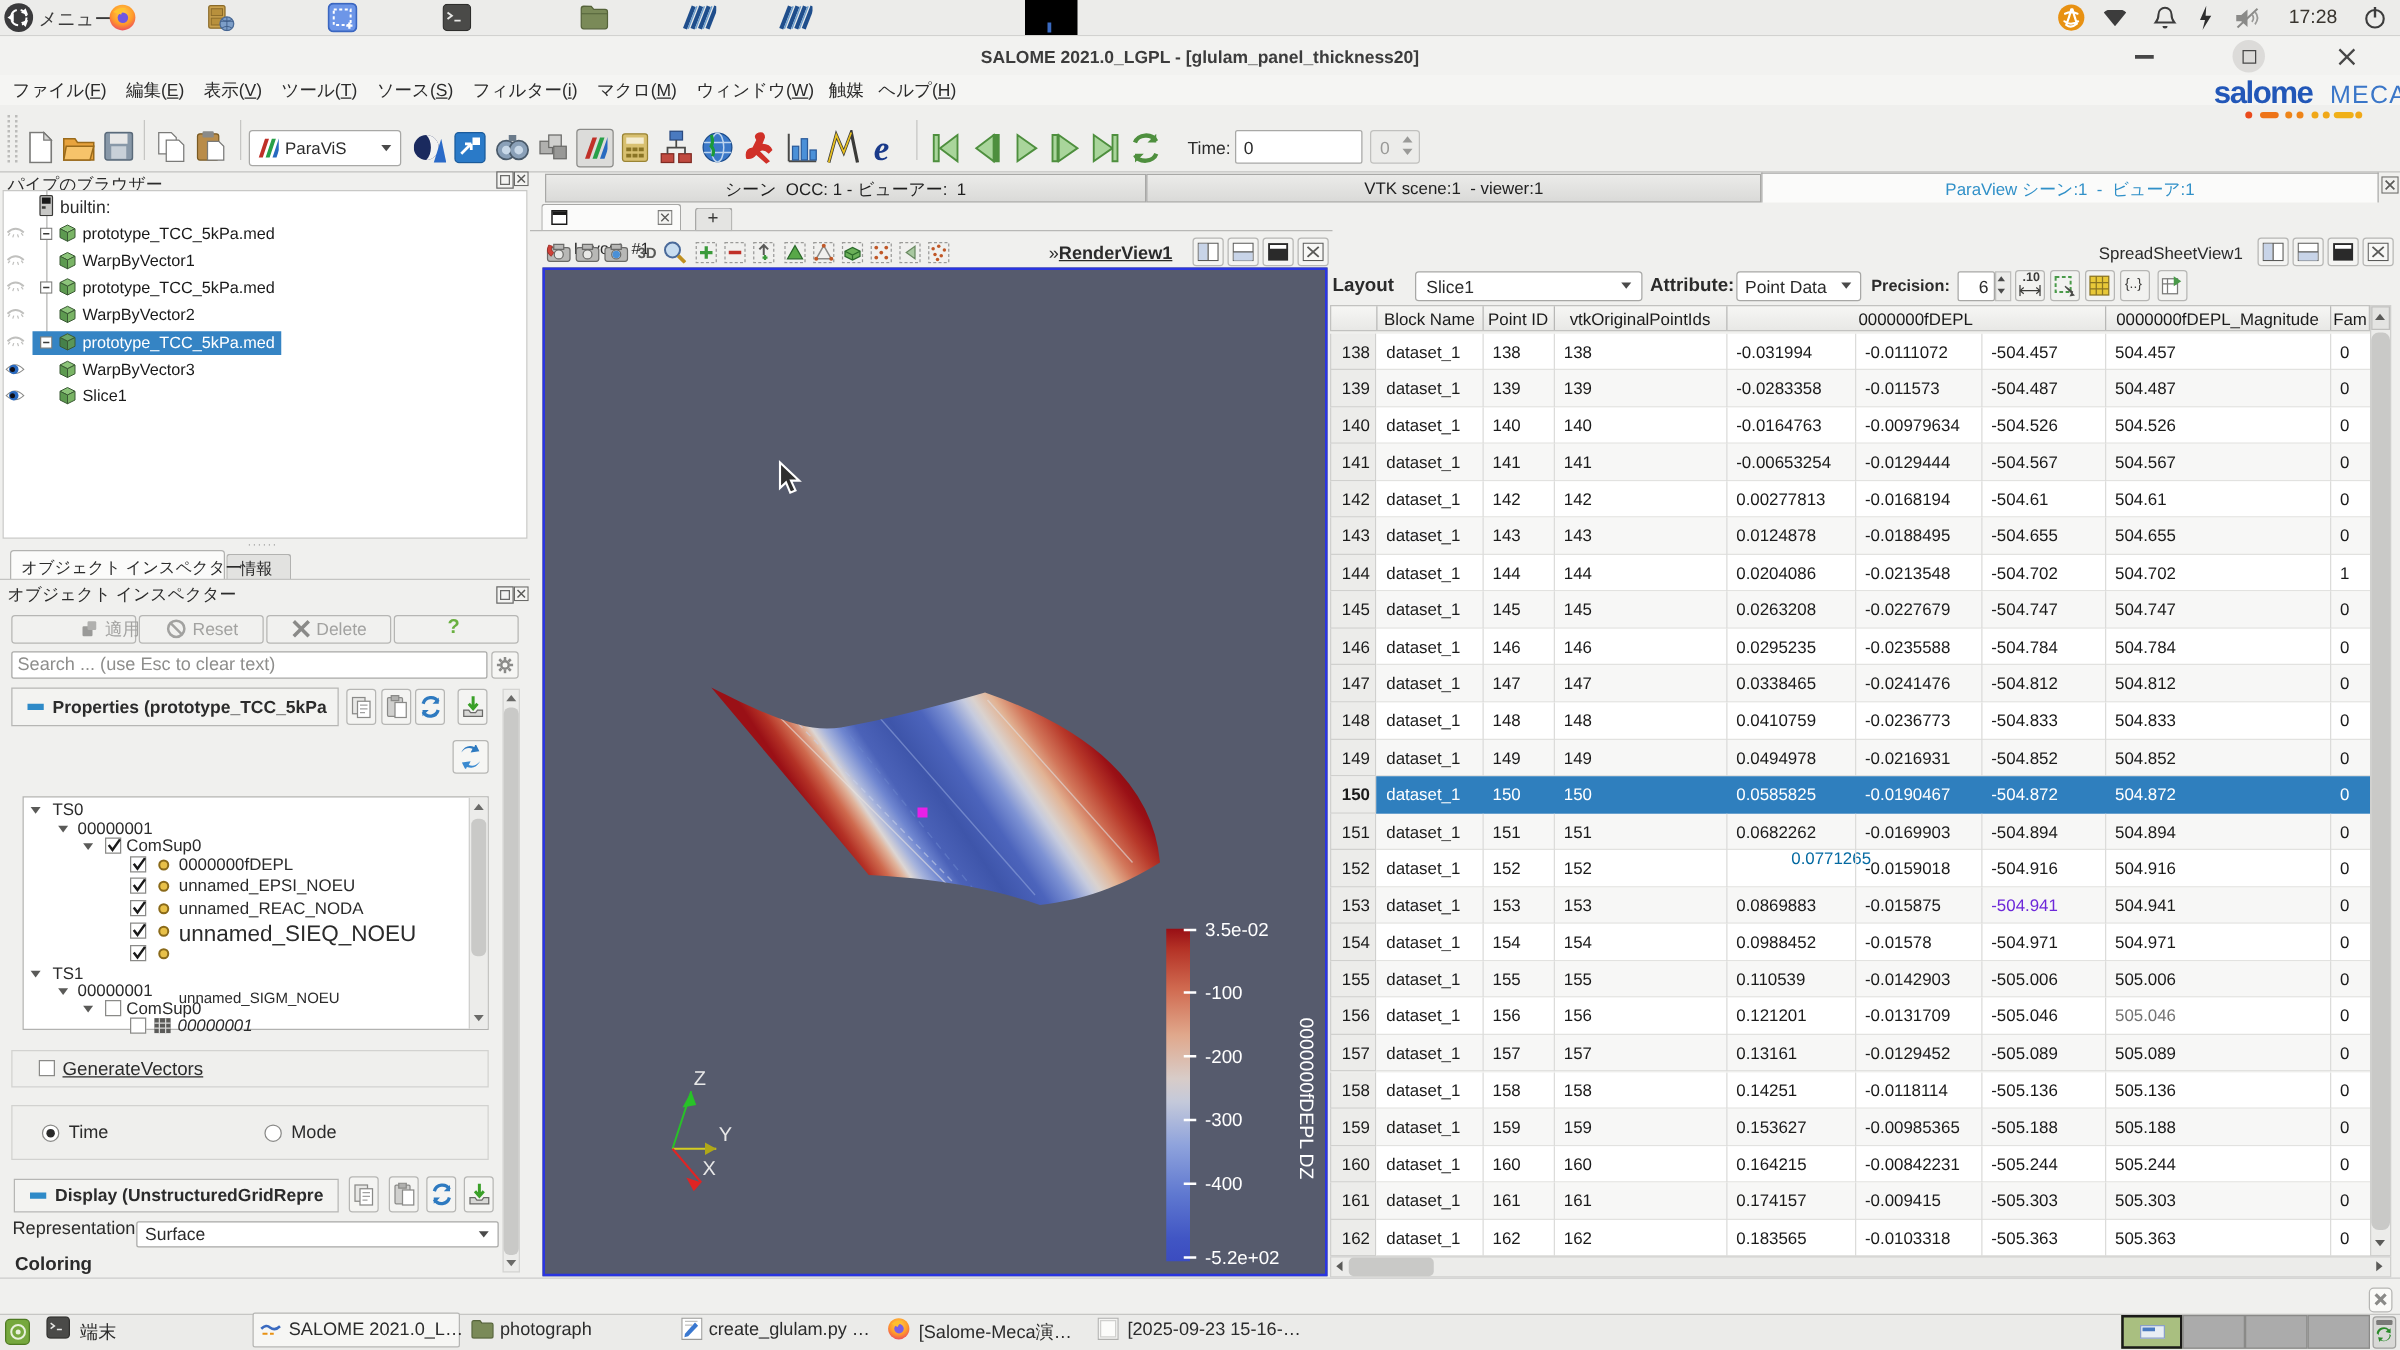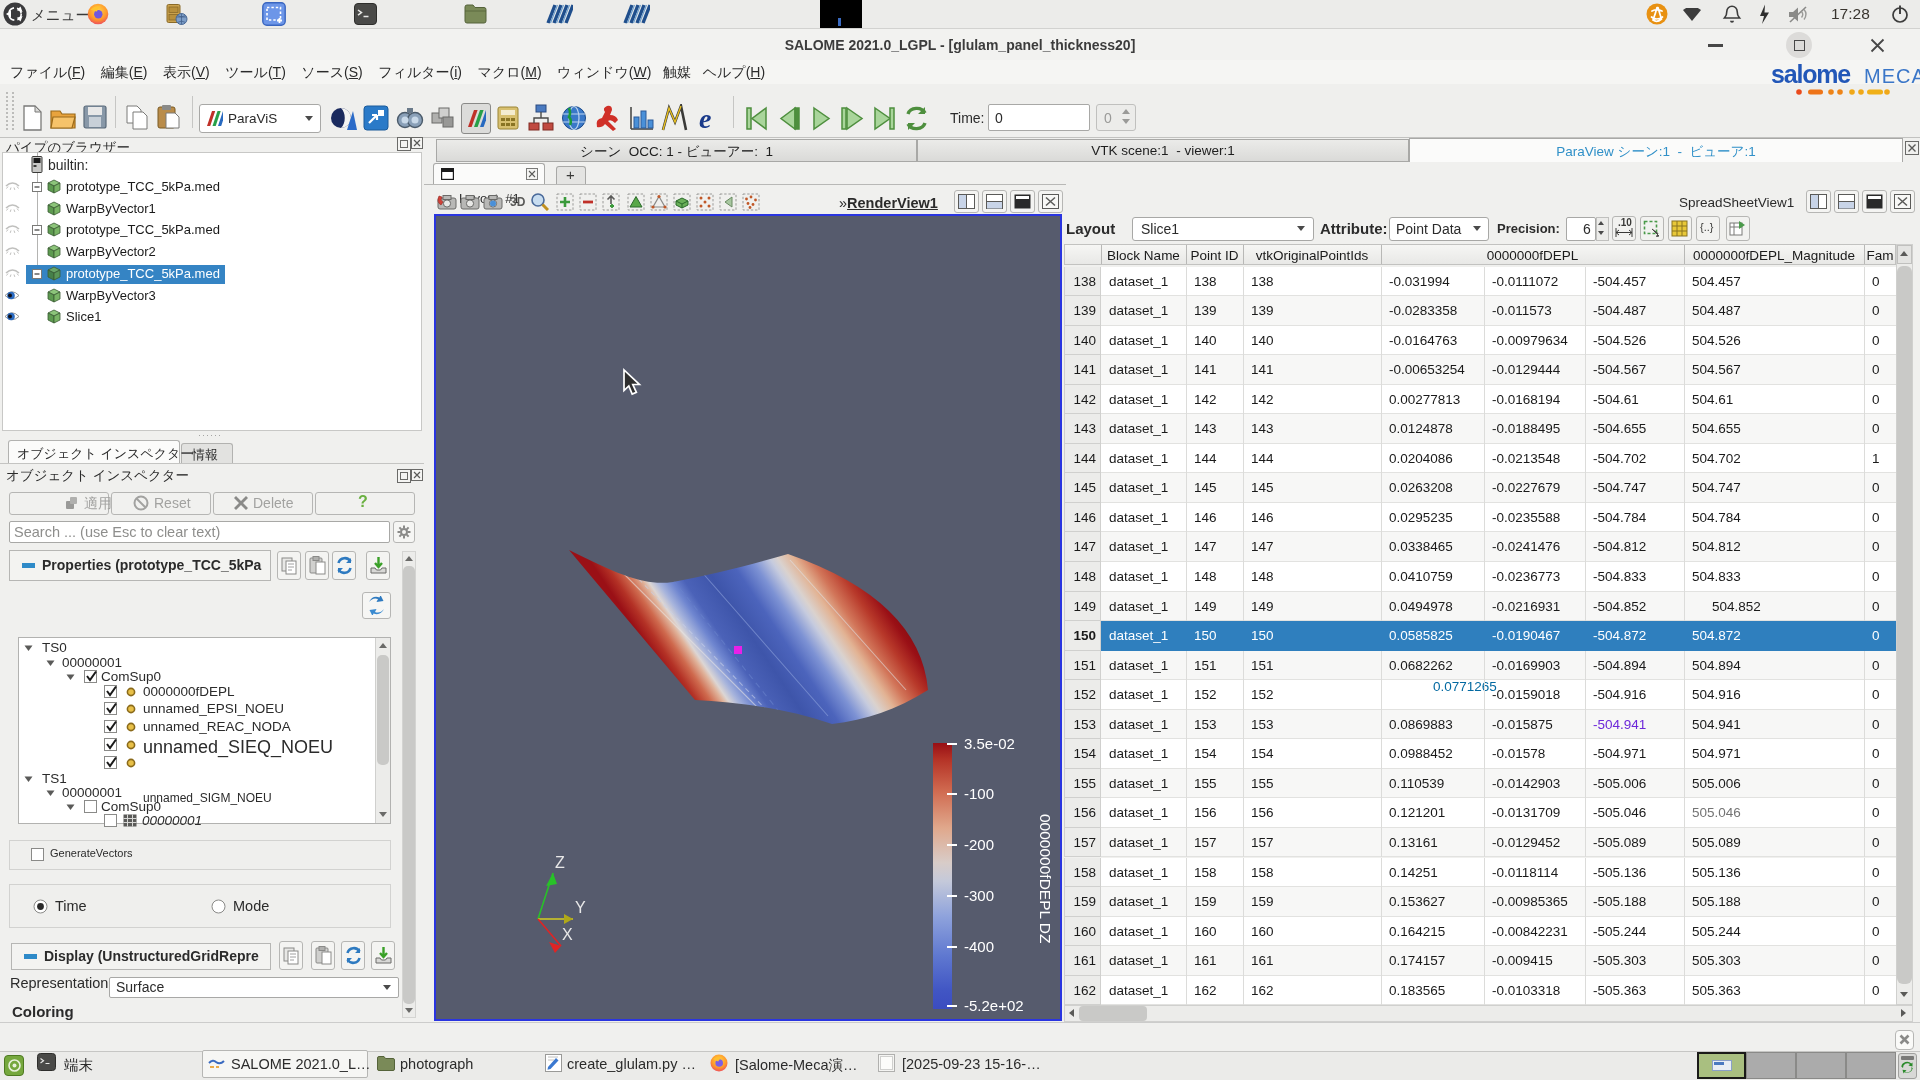--- a/index.html
+++ b/index.html
@@ -541,21 +541,21 @@
       <rect x="0.5" y="0.5" width="13" height="12" fill="#5a5a58"></rect>
       <path d="M0.5 4.5 h13 M0.5 8.5 h13 M4.5 0.5 v12 M9.5 0.5 v12" stroke="#d8d8d6" stroke-width="1"></path>
     </svg>
     <div class="tx" style="left:142px;top:813px;font-size:13.5px;font-style:italic;">00000001</div>
     <div class="ab" style="left:375px;top:638px;width:15px;height:185px;background:#ececea;border-left:1px solid #d0d0ce;box-sizing:border-box;"></div>
     <div class="tri-u" style="left:379px;top:643px;border-bottom-color:#6a6a68;"></div>
     <div class="ab" style="left:377px;top:655px;width:12px;height:110px;background:#c9c9c7;border-radius:5px;"></div>
     <div class="tri-d" style="left:379px;top:812px;border-top-color:#6a6a68;"></div>
     <div class="ab" style="left:9px;top:840px;width:382px;height:30px;background:#efefed;border:1px solid #d2d2d0;box-sizing:border-box;"></div>
     <div class="ab" style="left:31px;top:848px;width:13px;height:13px;background:#fff;border:1px solid #8a8a88;box-sizing:border-box;"></div>
-    <div class="tx" style="left:50px;top:847px;font-size:11px;">GenerateVectors</div>
+    <div class="tx" style="left:50px;top:847px;font-size:15px;text-decoration:underline;">GenerateVectors</div>
     <div class="ab" style="left:9px;top:884px;width:382px;height:44px;background:#efefed;border:1px solid #d2d2d0;box-sizing:border-box;"></div>
     <svg class="ab" style="left:33px;top:899px" width="15" height="15">
       <circle cx="7.5" cy="7.5" r="6.5" fill="#fff" stroke="#8a8a88"></circle>
       <circle cx="7.5" cy="7.5" r="3.4" fill="#2a2a2a"></circle>
     </svg>
     <div class="tx" style="left:55px;top:898px;font-size:14.5px;">Time</div>
     <svg class="ab" style="left:211px;top:899px" width="15" height="15">
       <circle cx="7.5" cy="7.5" r="6.5" fill="#fff" stroke="#8a8a88"></circle>
     </svg>
     <div class="tx" style="left:233px;top:898px;font-size:14.5px;">Mode</div>
@@ -1072,21 +1072,21 @@
     <div class="ab" style="left:1864px;top:562px;width:1px;height:29.55px;background:#dcdcda;"></div>
     <div class="ab" style="left:1064px;top:591.55px;width:37px;height:29.55px;background:#ececea;border:1px solid #d0d0ce;border-top:none;box-sizing:border-box;"></div>
     <div class="cell" style="left:1064px;top:598.55px;width:32px;text-align:right;">149</div>
     <div class="ab" style="left:1101px;top:591.55px;width:795px;height:29.55px;background:#f7f7f6;border-bottom:1px solid #e2e2e0;box-sizing:border-box;"></div>
     <div class="cell" style="left:1109px;top:598.55px;width:75px;color:#1a1a1a;">dataset_1</div>
     <div class="cell" style="left:1194px;top:598.55px;width:47px;color:#1a1a1a;">149</div>
     <div class="cell" style="left:1251px;top:598.55px;width:128px;color:#1a1a1a;">149</div>
     <div class="cell" style="left:1389px;top:598.55px;width:93px;color:#1a1a1a;">0.0494978</div>
     <div class="cell" style="left:1492px;top:598.55px;width:91px;color:#1a1a1a;">-0.0216931</div>
     <div class="cell" style="left:1593px;top:598.55px;width:89px;color:#1a1a1a;">-504.852</div>
-    <div class="cell" style="left:1692px;top:598.55px;width:170px;color:#1a1a1a;margin-left:20px;">504.852</div>
+    <div class="cell" style="left:1692px;top:598.55px;width:170px;color:#1a1a1a;">504.852</div>
     <div class="cell" style="left:1872px;top:598.55px;width:22px;color:#1a1a1a;">0</div>
     <div class="ab" style="left:1186px;top:591.55px;width:1px;height:29.55px;background:#dcdcda;"></div>
     <div class="ab" style="left:1243px;top:591.55px;width:1px;height:29.55px;background:#dcdcda;"></div>
     <div class="ab" style="left:1381px;top:591.55px;width:1px;height:29.55px;background:#dcdcda;"></div>
     <div class="ab" style="left:1484px;top:591.55px;width:1px;height:29.55px;background:#dcdcda;"></div>
     <div class="ab" style="left:1585px;top:591.55px;width:1px;height:29.55px;background:#dcdcda;"></div>
     <div class="ab" style="left:1684px;top:591.55px;width:1px;height:29.55px;background:#dcdcda;"></div>
     <div class="ab" style="left:1864px;top:591.55px;width:1px;height:29.55px;background:#dcdcda;"></div>
     <div class="ab" style="left:1064px;top:621.1px;width:37px;height:29.55px;background:#ececea;border:1px solid #d0d0ce;border-top:none;box-sizing:border-box;"></div>
     <div class="cell" style="left:1064px;top:628.1px;width:32px;text-align:right;font-weight:bold;">150</div>

